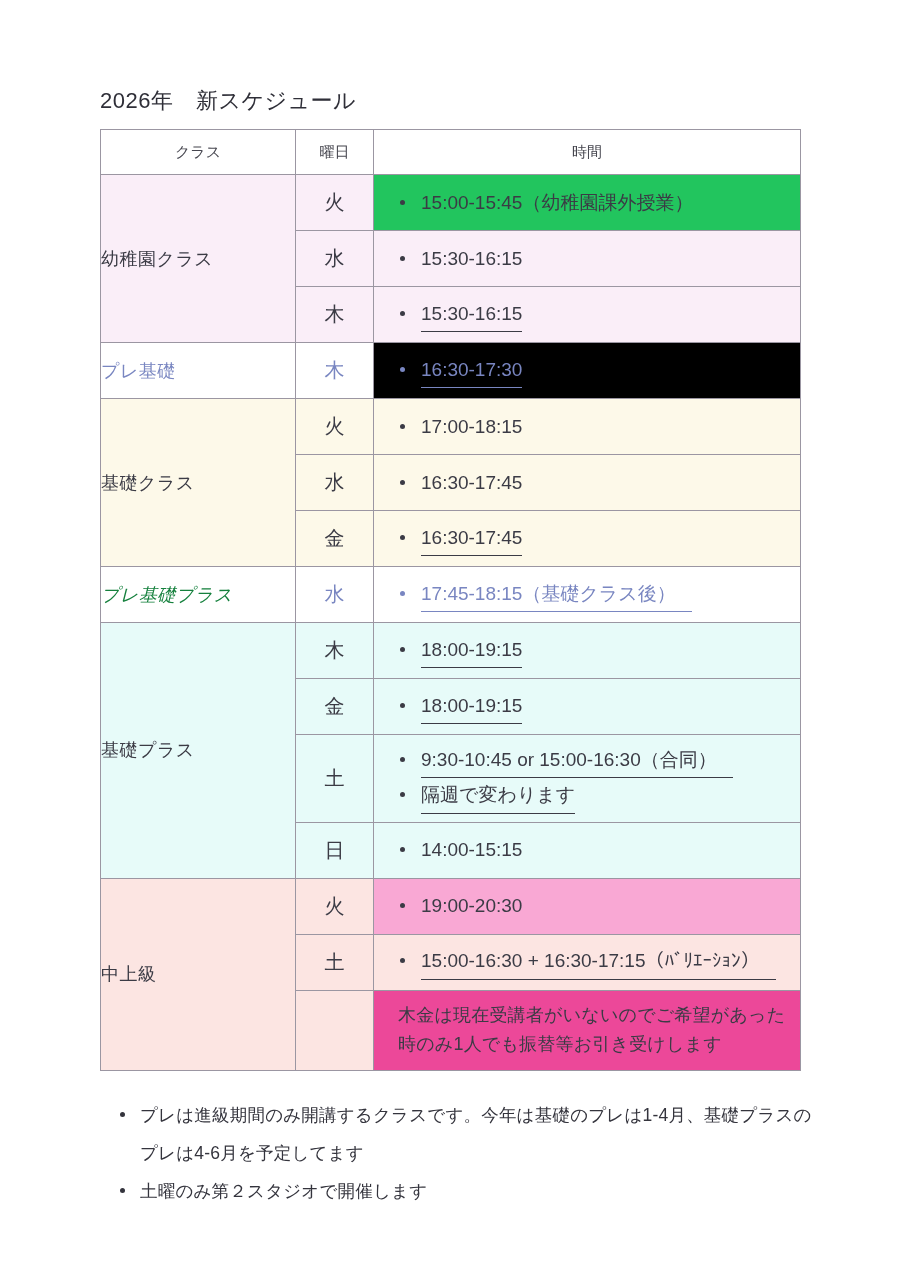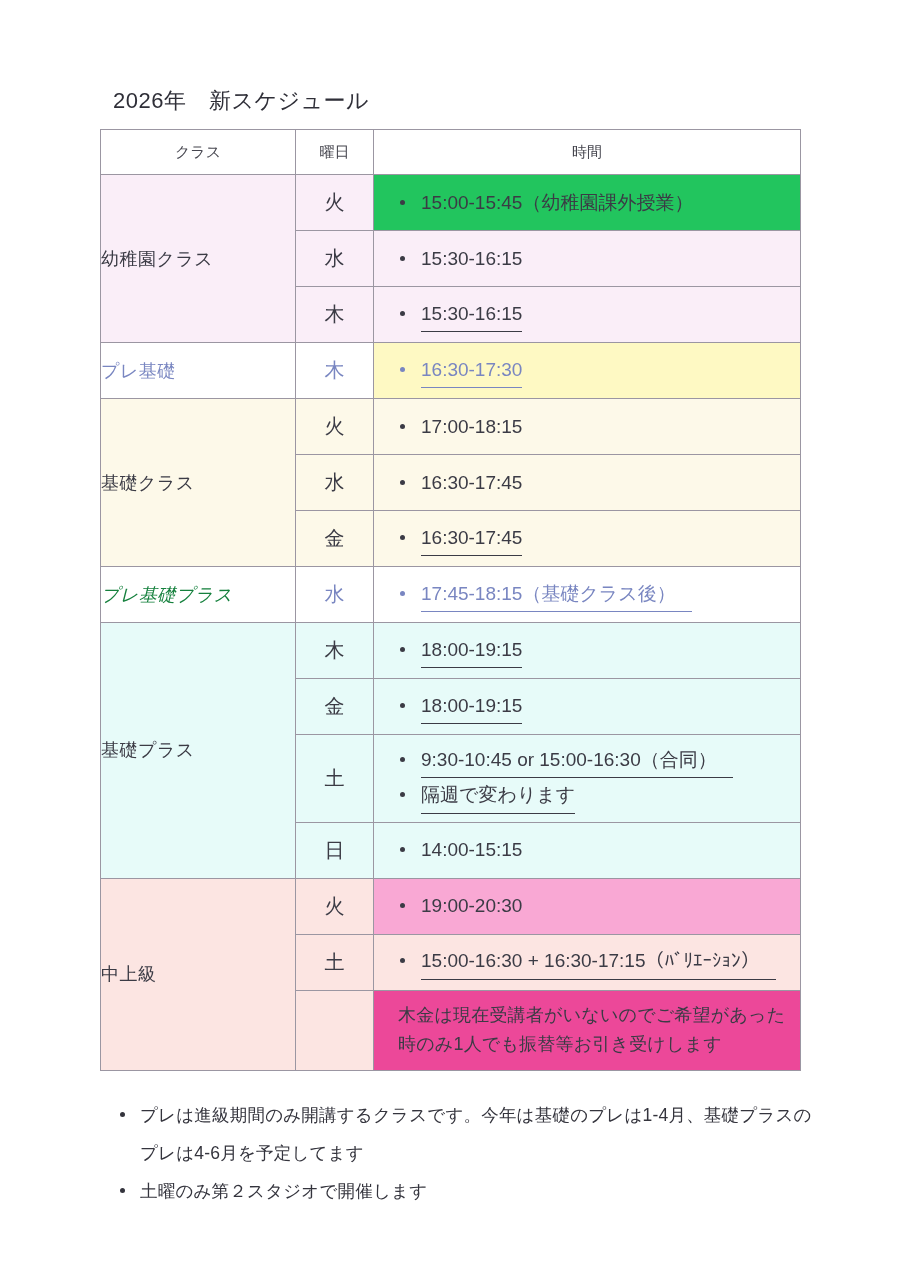--- a/index.html
+++ b/index.html
@@ -8,21 +8,21 @@
     height: 1280px;
     overflow: hidden;
     font-family: "Liberation Sans", "DejaVu Sans", sans-serif;
     color: #3b3b45;
     -webkit-font-smoothing: antialiased;
   }
   .page { width: 902px; height: 1280px; position: relative; }
 
   .doc-title {
     position: absolute;
-    left: 113px; top: 86px;
+    left: 100px; top: 86px;
     font-size: 22px;
     font-weight: 500;
     letter-spacing: 0.5px;
     color: #2f2f38;
   }
 
   table.schedule {
     position: absolute;
     left: 100px; top: 129px;
     width: 700px;
@@ -159,21 +159,21 @@
           <td class="time-cell" style="background: rgb(250, 238, 248);">
             <div class="time-item">
               <span class="bullet-dot"></span>
               <span class="u">15:30-16:15</span>
             </div>
           </td>
         </tr>
         <tr>
           <td class="class-cell" rowspan="1" style="background: rgb(255, 255, 255); color: rgb(121, 134, 193); margin-top: 35px;">プレ基礎</td>
           <td class="day-cell" style="background: rgb(255, 255, 255); color: rgb(121, 134, 193);">木</td>
-          <td class="time-cell" style="background: #fef9c3; color: rgb(121, 134, 193);">
+          <td class="time-cell" style="background: #000000; color: rgb(121, 134, 193);">
             <div class="time-item">
               <span class="bullet-dot"></span>
               <span class="u">16:30-17:30</span>
             </div>
           </td>
         </tr>
         <tr>
           <td class="class-cell" rowspan="3" style="background: rgb(253, 249, 233);">基礎クラス</td>
           <td class="day-cell" style="background: rgb(253, 249, 233);">火</td>
           <td class="time-cell" style="background: rgb(253, 249, 233);">

